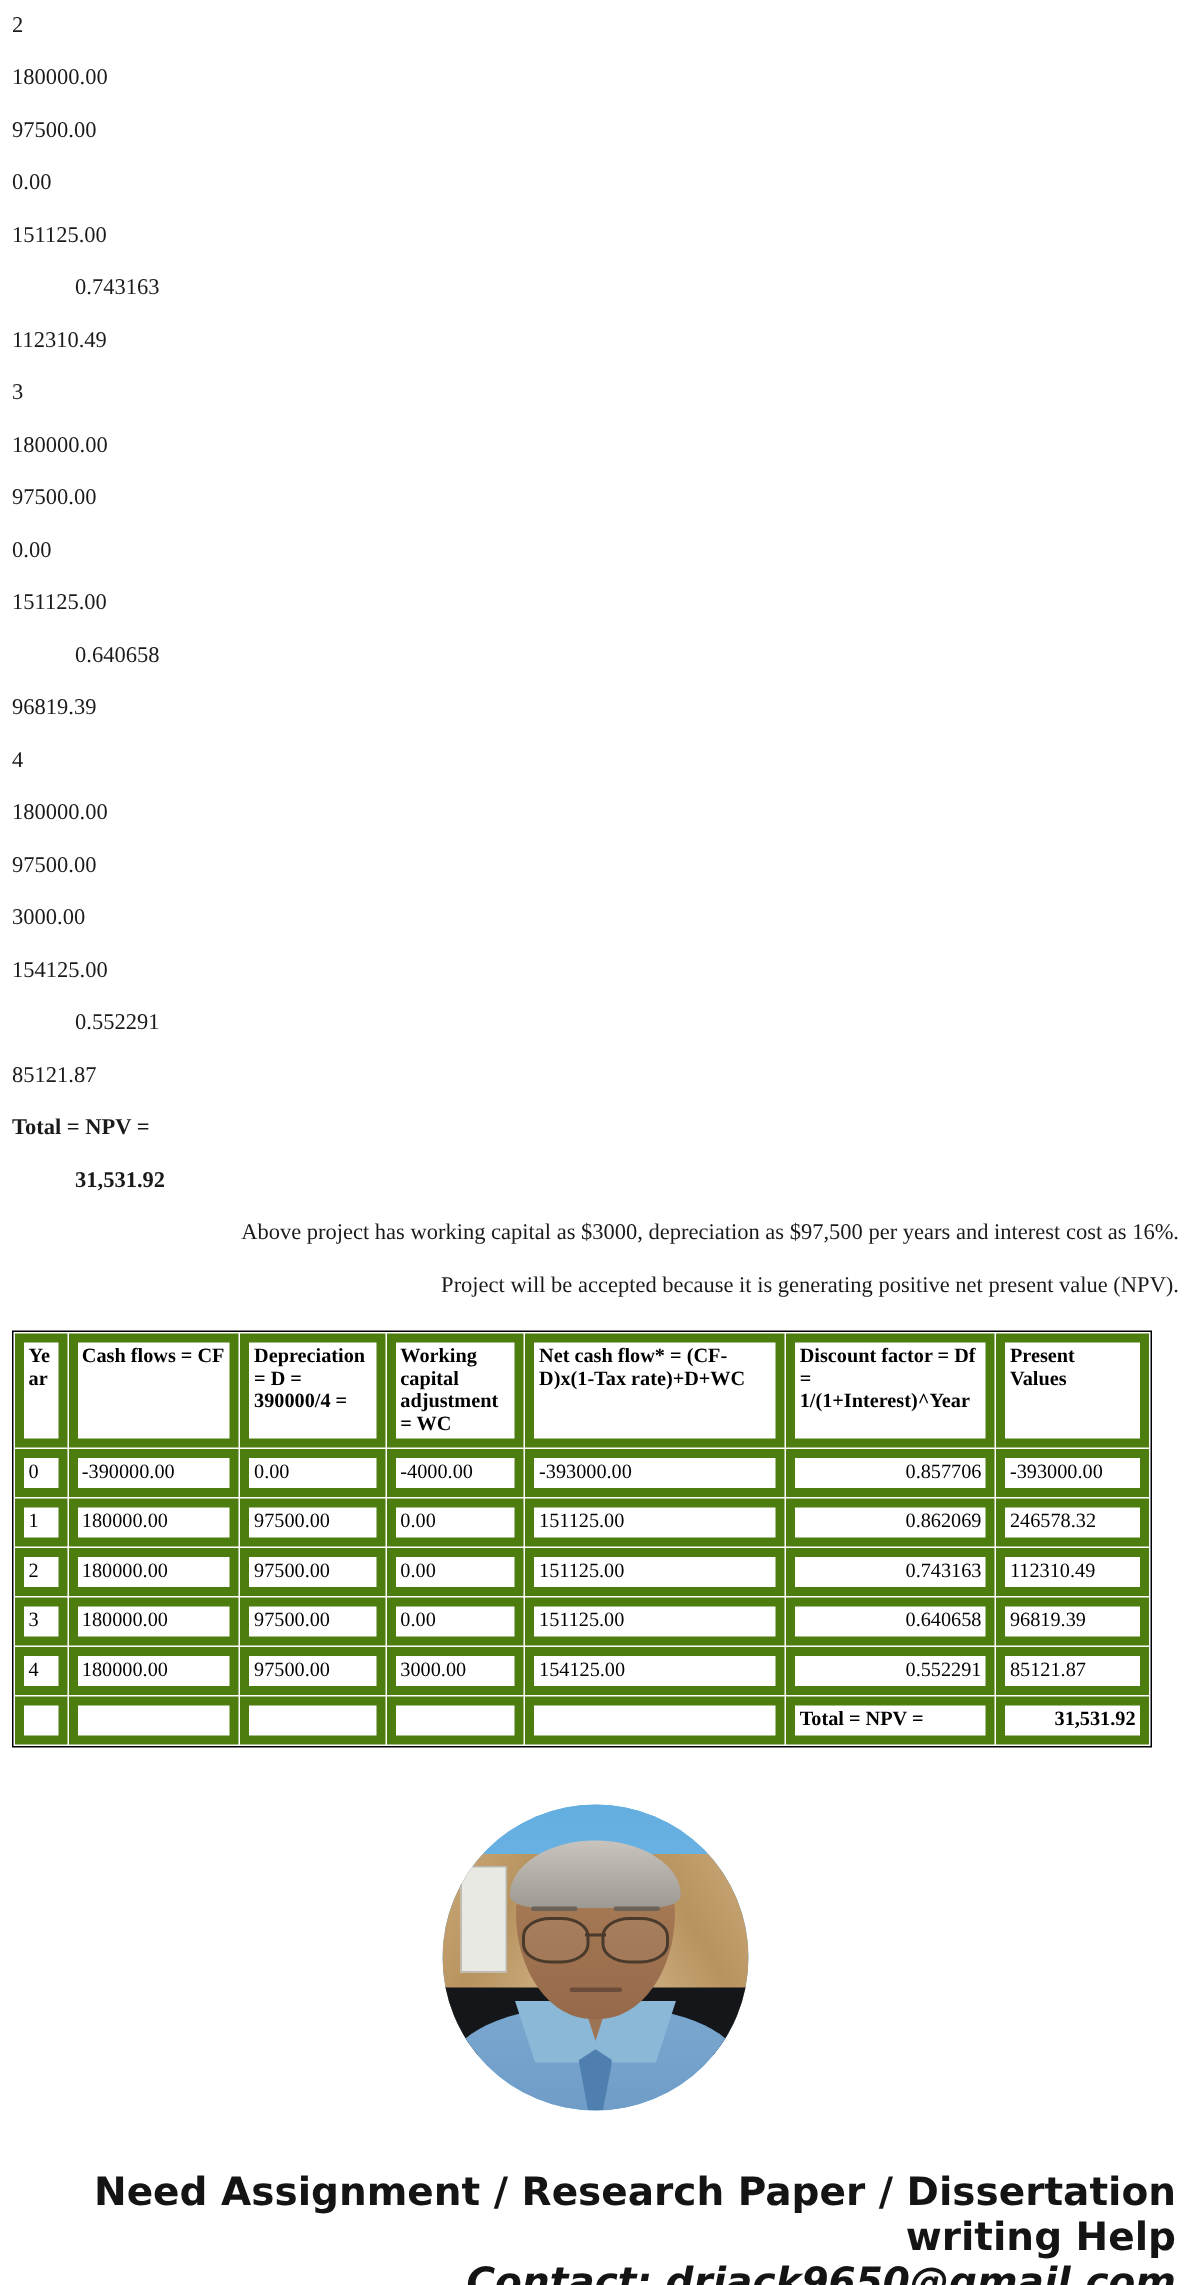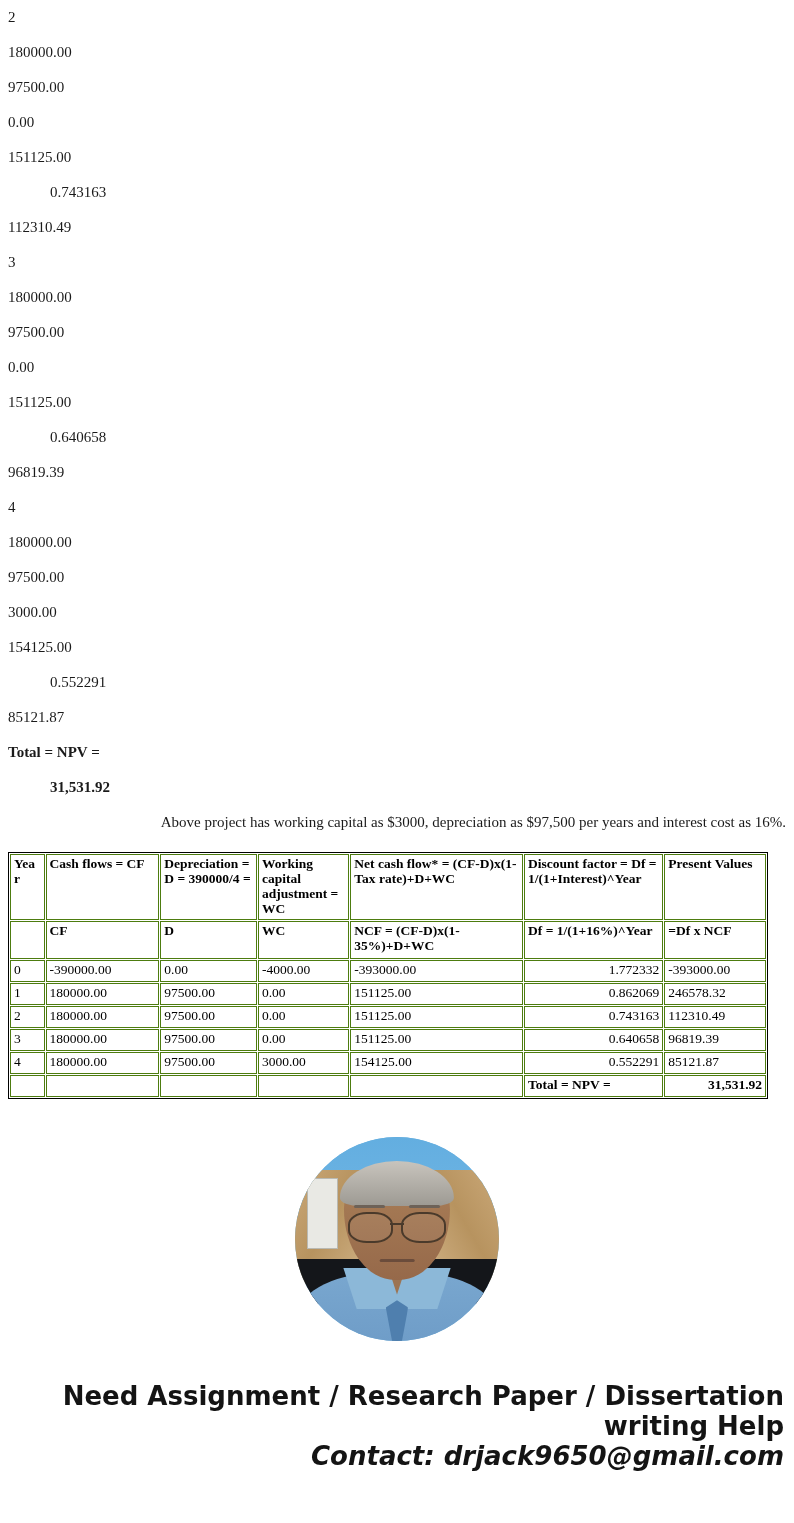--- a/index.html
+++ b/index.html
@@ -55,21 +55,21 @@
     border-collapse: separate;
     border-spacing: 1px;
     border: 1px solid #000000;
     width: 760px;
     table-layout: fixed;
     font-family: "Liberation Serif", "DejaVu Serif", serif;
     font-size: 13.5px;
     line-height: 1.12;
   }
   table.npv td {
-    border: 1px solid #4d7c0f;
+    border: 6px solid #4d7c0f;
     padding: 1px 3px;
     vertical-align: top;
     overflow: hidden;
     word-wrap: break-word;
   }
   table.npv tr.hdr td,
   table.npv tr.subhdr td {
     font-weight: bold;
   }
   table.npv tr.hdr td { height: 62px; }
@@ -219,20 +219,21 @@
       <div class="val-line">97500.00</div>
       <div class="val-line">3000.00</div>
       <div class="val-line">154125.00</div>
       <div class="val-line indent">0.552291</div>
       <div class="val-line">85121.87</div>
       <div class="val-line bold">Total = NPV =</div>
       <div class="val-line indent bold">31,531.92</div>
     </div>
 
   <p class="para">Above project has working capital as $3000, depreciation as $97,500 per years and interest cost as 16%.</p>
+  <p class="para">Project will be accepted because it is generating positive net present value (NPV).</p>
 </div>
 
 <div class="tbl-wrap">
   <table class="npv">
     <colgroup>
       <col class="c-year">
         <col class="c-cf">
         <col class="c-dep">
         <col class="c-wc">
       <col class="c-ncf">
@@ -242,36 +243,27 @@
     <tbody>
       <tr class="hdr">
         <td>Year</td>
         <td>Cash flows = CF</td>
         <td>Depreciation = D = 390000/4 =</td>
         <td>Working capital adjustment = WC</td>
         <td>Net cash flow* = (CF-D)x(1-Tax rate)+D+WC</td>
         <td>Discount factor = Df = 1/(1+Interest)^Year</td>
         <td>Present Values</td>
       </tr>
-      <tr class="subhdr">
-        <td></td>
-        <td>CF</td>
-        <td>D</td>
-        <td>WC</td>
-        <td>NCF = (CF-D)x(1-35%)+D+WC</td>
-        <td>Df = 1/(1+16%)^Year</td>
-        <td>=Df x NCF</td>
-      </tr>
       <tr class="datarow">
         <td>0</td>
         <td>-390000.00</td>
         <td>0.00</td>
         <td>-4000.00</td>
         <td>-393000.00</td>
-        <td class="num-right">1.772332</td>
+        <td class="num-right">0.857706</td>
         <td class="num-left">-393000.00</td>
       </tr>
       <tr class="datarow">
         <td>1</td>
         <td>180000.00</td>
         <td>97500.00</td>
         <td>0.00</td>
         <td>151125.00</td>
         <td class="num-right">0.862069</td>
         <td class="num-left">246578.32</td>

